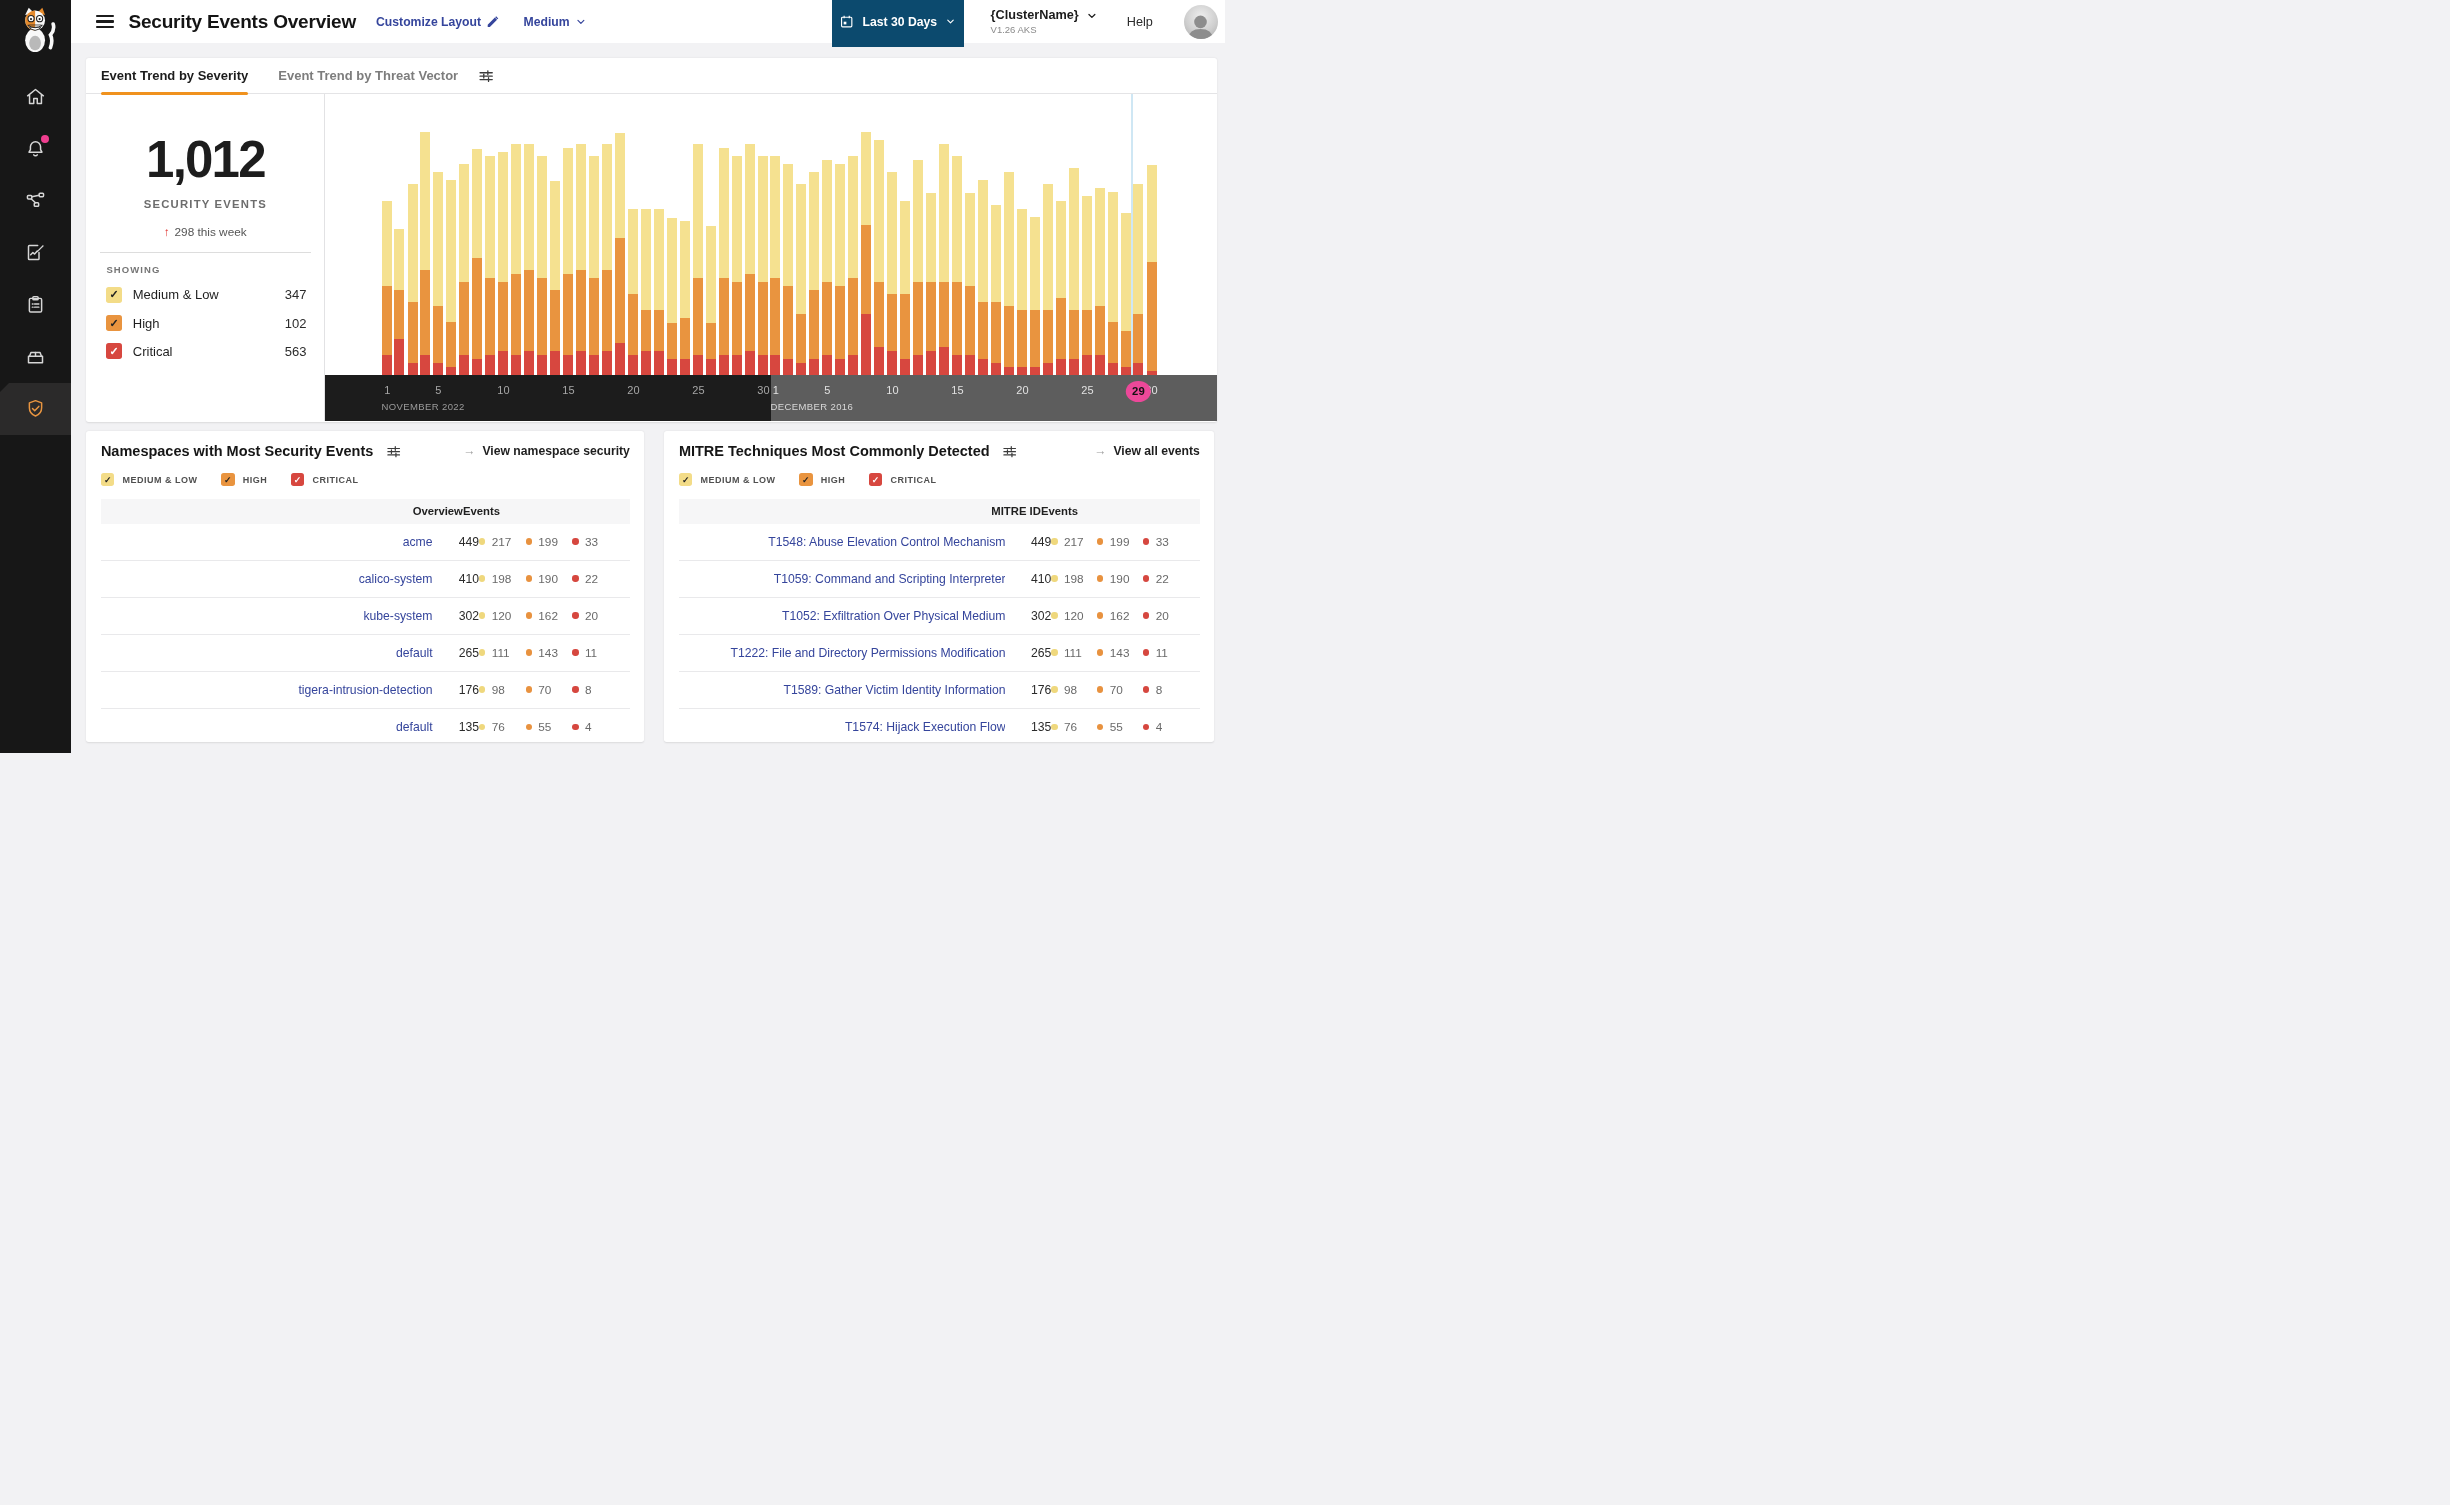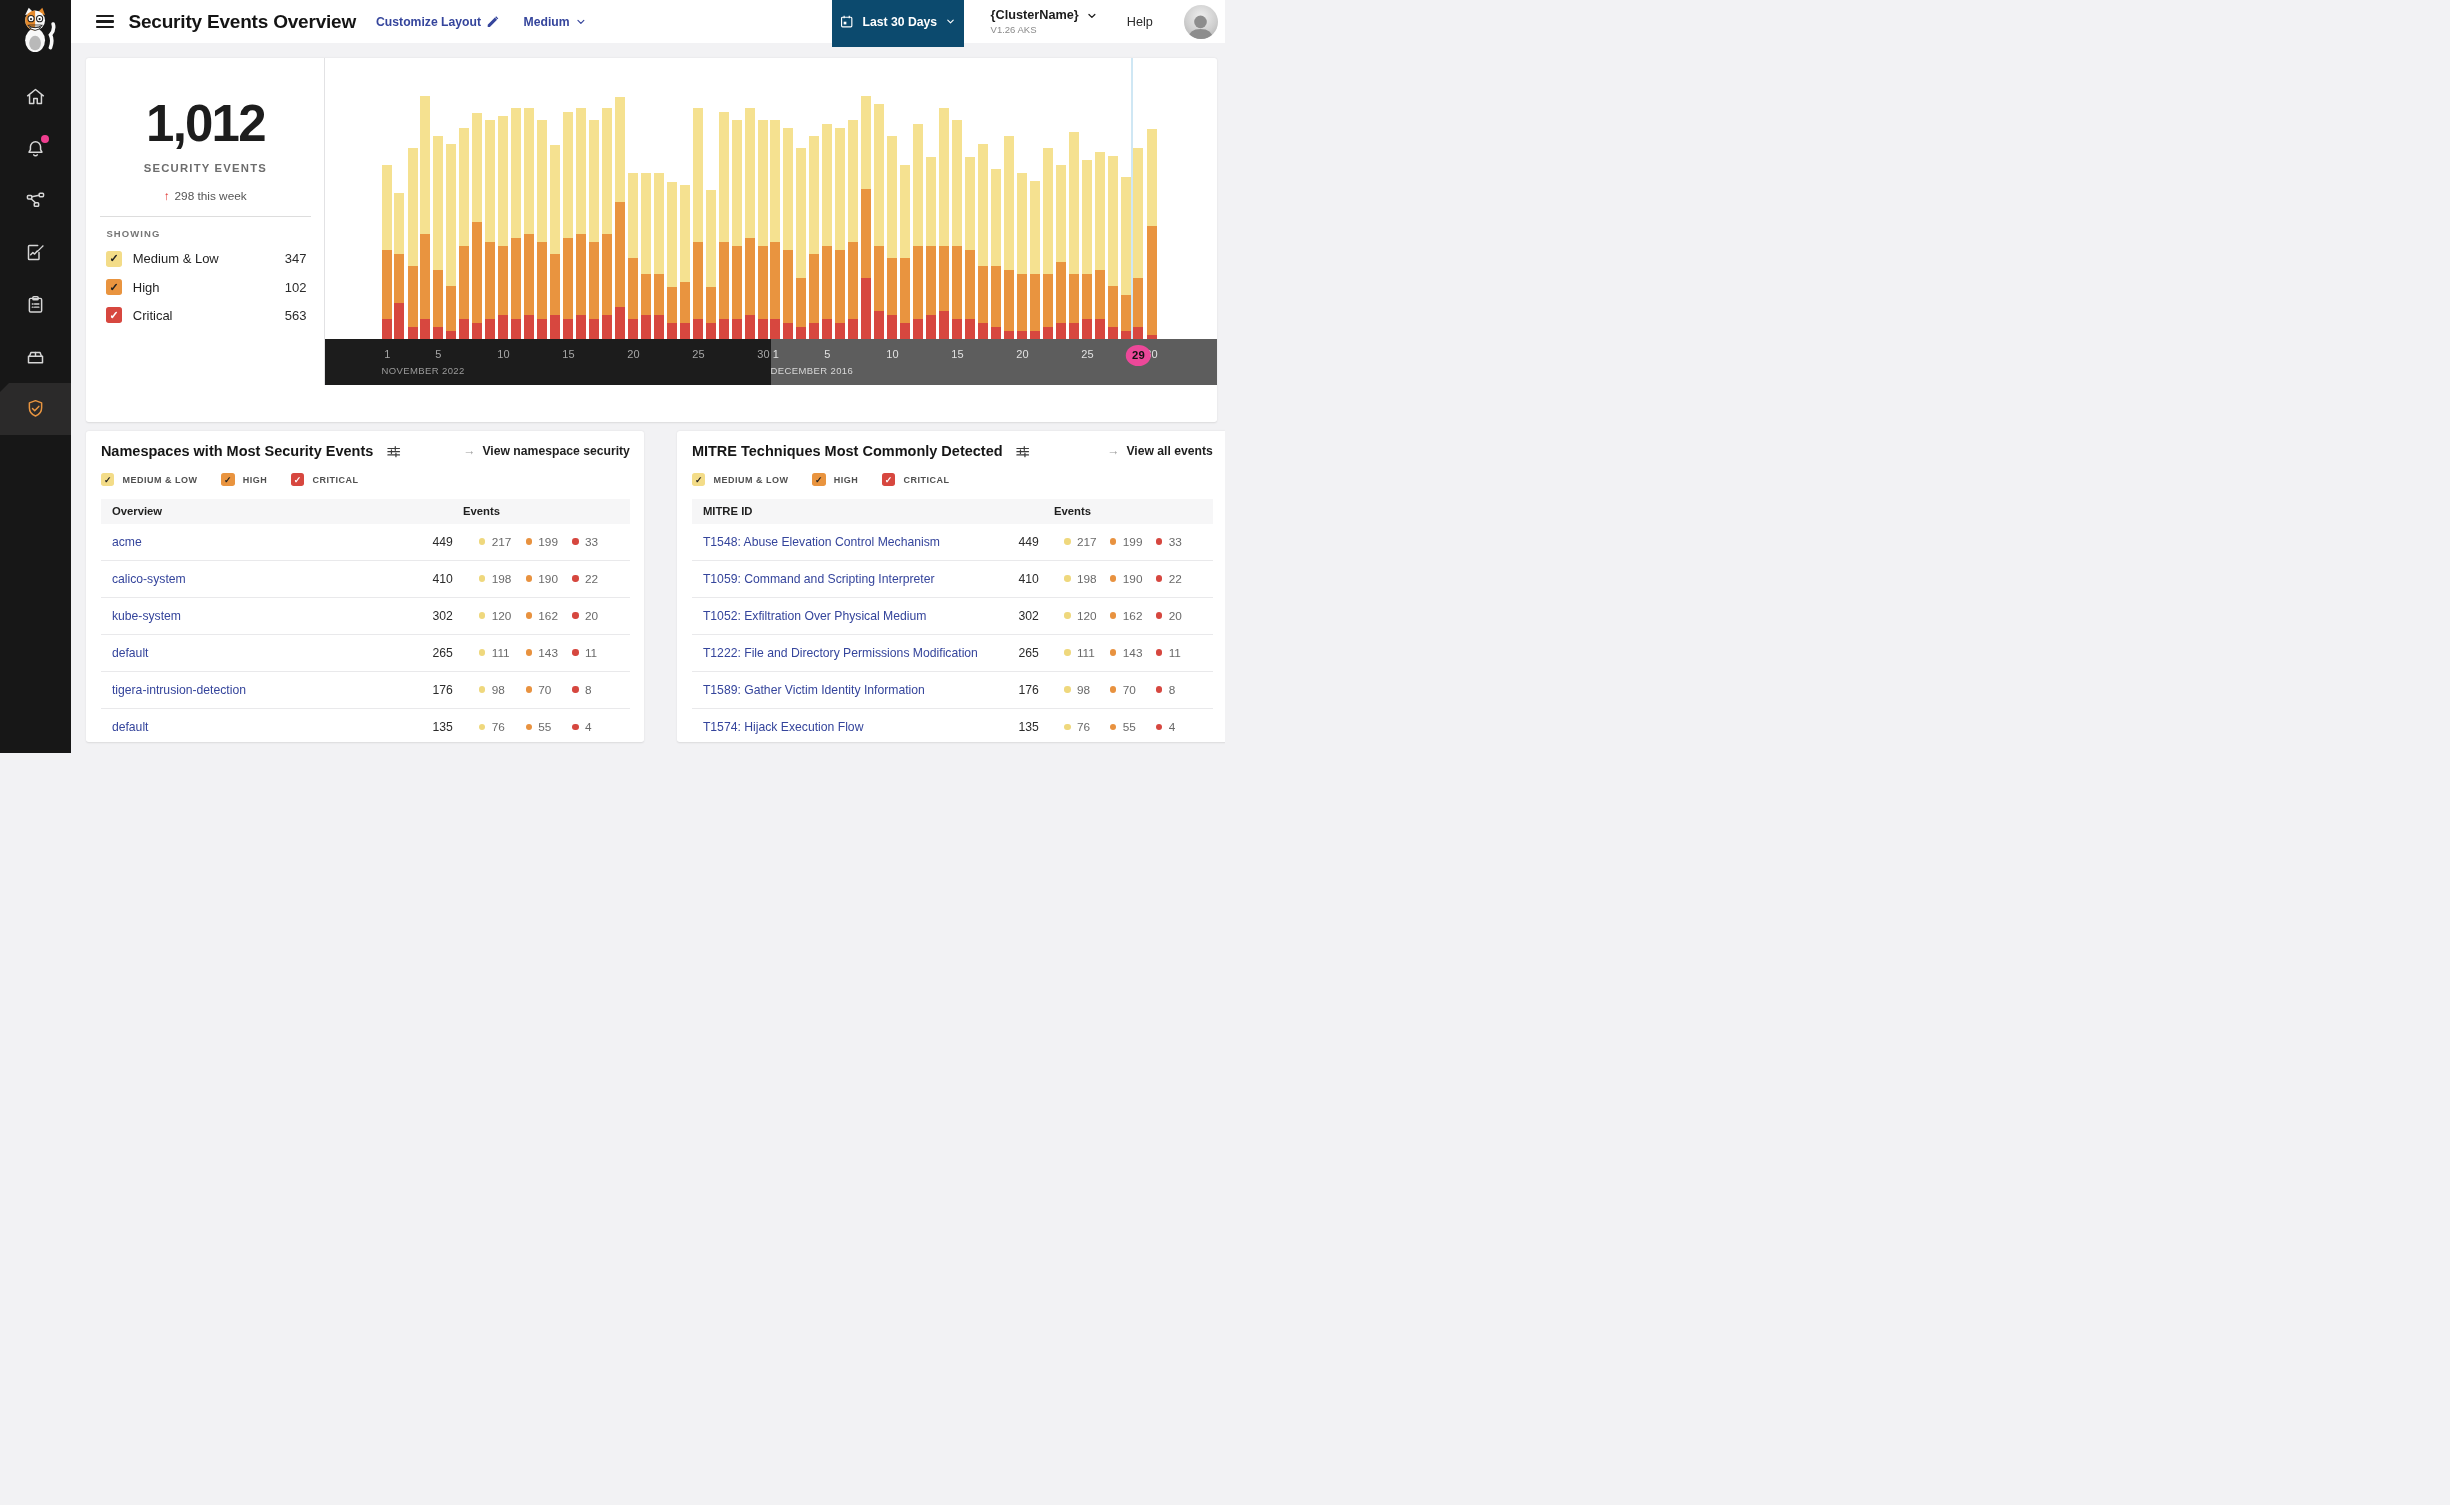--- a/index.html
+++ b/index.html
@@ -66,21 +66,21 @@
   .band.dec .tick{color:#e2e2e2;}
   .month-label{position:absolute;top:26px;font-size:9.5px;letter-spacing:0.4px;}
   .band.nov .month-label{color:#9b9b9b;}
   .band.dec .month-label{color:#d8d8d8;}
   .bar{position:absolute;bottom:46px;width:10px;display:flex;flex-direction:column;}
   .bar div{width:100%;}
   .refline{position:absolute;top:0;width:1.8px;background:#cfe7f4;}
   .day-circle{position:absolute;width:24.4px;height:21px;background:#ec4899;border-radius:50%;display:flex;align-items:center;justify-content:center;font-size:11.3px;font-weight:700;color:#111;transform:translateX(-50%);top:5.4px;z-index:3;}
 
   
-  .bottom{display:flex;gap:33px;}
+  .bottom{display:flex;gap:20px;text-align:right;}
   .tcard{height:311px;padding:9px 14.5px;position:relative;}
   .tcard.left{width:558px;}
   .tcard.right{width:550px;}
   .tcard-head{display:flex;align-items:center;height:22px;}
   .tcard-title{font-size:14.5px;font-weight:800;color:#161616;}
   .tcard-filter{margin-left:12.7px;color:#3c3c3c;display:flex;cursor:pointer;}
   .tcard-link{margin-left:auto;display:flex;align-items:center;gap:7.2px;font-size:12.2px;font-weight:700;color:#1f1f1f;cursor:pointer;}
   .tcard-link .arr{color:#9a9a9a;font-weight:400;}
   .mini-filters{display:flex;align-items:center;gap:23.5px;margin-top:7.2px;height:20px;}
   .mini-filter{display:flex;align-items:center;gap:8.1px;cursor:pointer;}
@@ -224,20 +224,34 @@
     <svg width="31" height="27" viewBox="0 0 34 30">
         <circle cx="17" cy="11" r="7" fill="#8d8d8d"></circle>
         <path d="M3 32 q0 -13 14 -13 q14 0 14 13 Z" fill="#8d8d8d"></path>
       </svg>
   </div>
 </header>
 
 <main class="main">
 
   <section class="card chart-card">
+    <div class="tabbar">
+      <div class="tab active">Event Trend by Severity</div>
+      <div class="tab inactive">Event Trend by Threat Vector</div>
+      <span class="tab-filter">
+        <svg width="16.3" height="16.3" viewBox="0 0 24 24" fill="none" stroke="currentColor" stroke-width="1.9" stroke-linecap="round">
+            <line x1="3" y1="7" x2="21" y2="7"></line>
+            <line x1="14.5" y1="4.2" x2="14.5" y2="9.8"></line>
+            <line x1="3" y1="12" x2="21" y2="12"></line>
+            <line x1="8.5" y1="9.2" x2="8.5" y2="14.8"></line>
+            <line x1="3" y1="17" x2="21" y2="17"></line>
+            <line x1="15.5" y1="14.2" x2="15.5" y2="19.8"></line>
+          </svg>
+      </span>
+    </div>
 
     <div class="chart-body">
       <div class="stats">
         <div class="big-number">1,012</div>
         <div class="big-caption">SECURITY EVENTS</div>
         <div class="delta">
           <span class="up">↑</span><span>298 this week</span>
         </div>
         <hr>
         <div class="showing-label">SHOWING</div>

